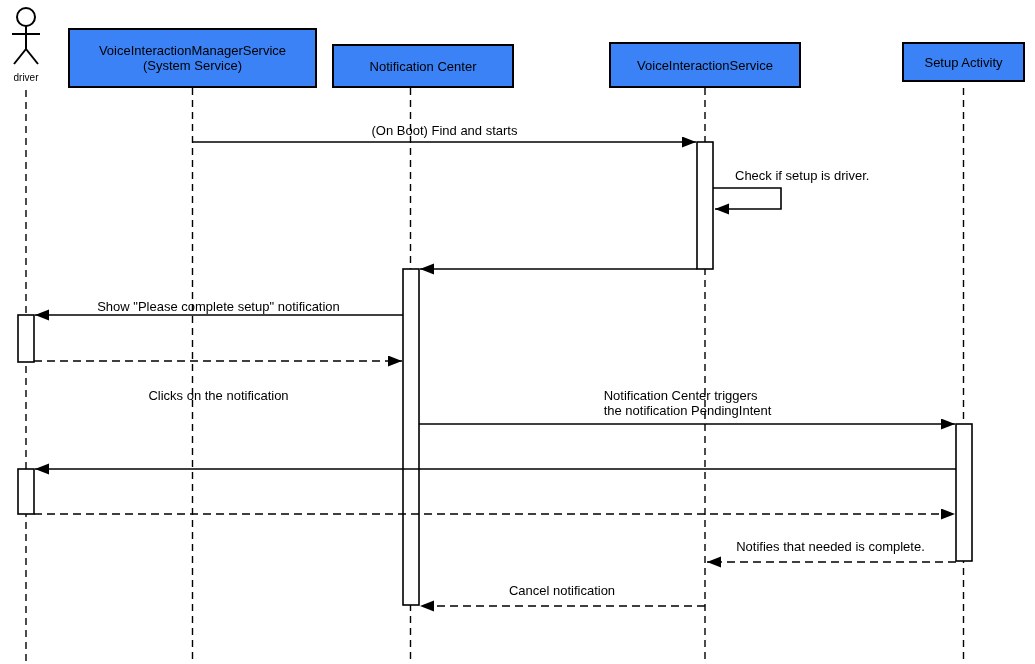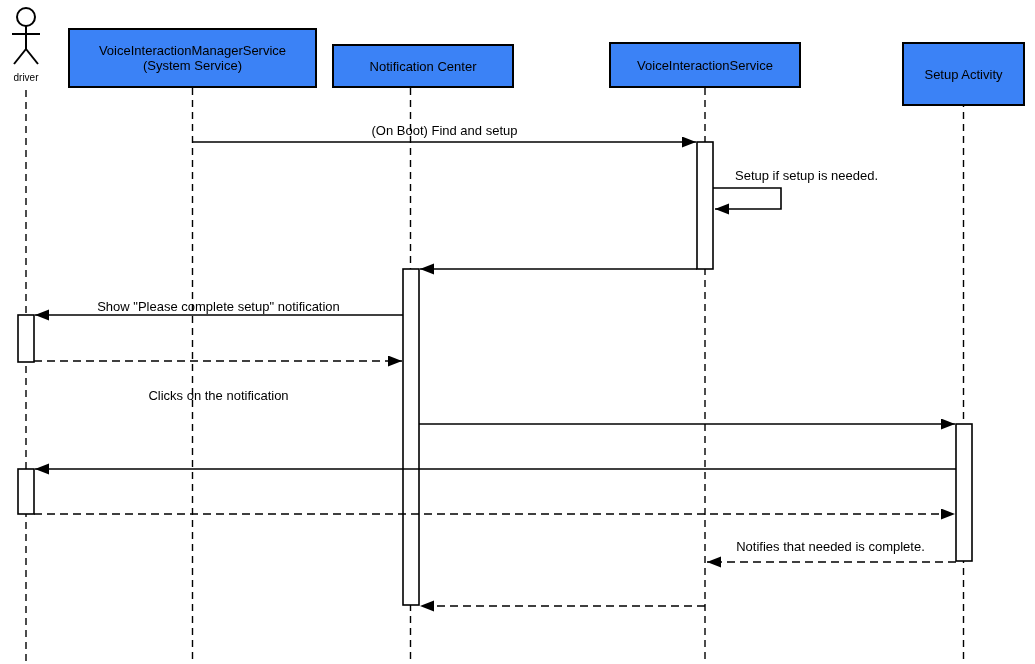--- a/index.html
+++ b/index.html
@@ -101,32 +101,37 @@
   <div class="pbox cyan" style="left:68px; top:28px; width:249px; height:60px;">
     <span class="pre">VoiceInteractionManagerService
 (System Service)</span>
   </div>
   <div class="pbox cyan" style="left:332px; top:44px; width:182px; height:44px;">
     <span class="pre">Notification Center</span>
   </div>
   <div class="pbox green" style="left:609px; top:42px; width:192px; height:46px;">
     <span class="pre">VoiceInteractionService</span>
   </div>
-  <div class="pbox green" style="left:902px; top:42px; width:123px; height:64px;">
+  <div class="pbox green" style="left:902px; top:42px; width:123px; height:40px;">
     <span class="pre">Setup Activity</span>
   </div>
 
-  <div class="msg center" style="left:192px; top:123px; width:505px;">(On Boot) Find and setup</div>
+  <div class="msg center" style="left:192px; top:123px; width:505px;">(On Boot) Find and starts</div>
 
-  <div class="msg" style="left:735px; top:168px;">Setup if setup is needed.</div>
+  <div class="msg" style="left:735px; top:168px;">Check if setup is driver.</div>
 
 
   <div class="msg center" style="left:34px; top:299px; width:369px;">Show "Please complete setup" notification</div>
 
   <div class="msg center" style="left:34px; top:344px; width:369px;margin-top:44px;">Clicks on the notification</div>
 
+  <div class="msg center" style="left:419px; top:388px; width:537px;">
+    <span class="block">Notification Center triggers
+the notification PendingIntent</span>
+  </div>
 
 
 
   <div class="msg center" style="left:705px; top:539px; width:251px;">Notifies that needed is complete.</div>
 
+  <div class="msg center" style="left:419px; top:583px; width:286px;">Cancel notification</div>
 
 </div>
 
 </body></html>

